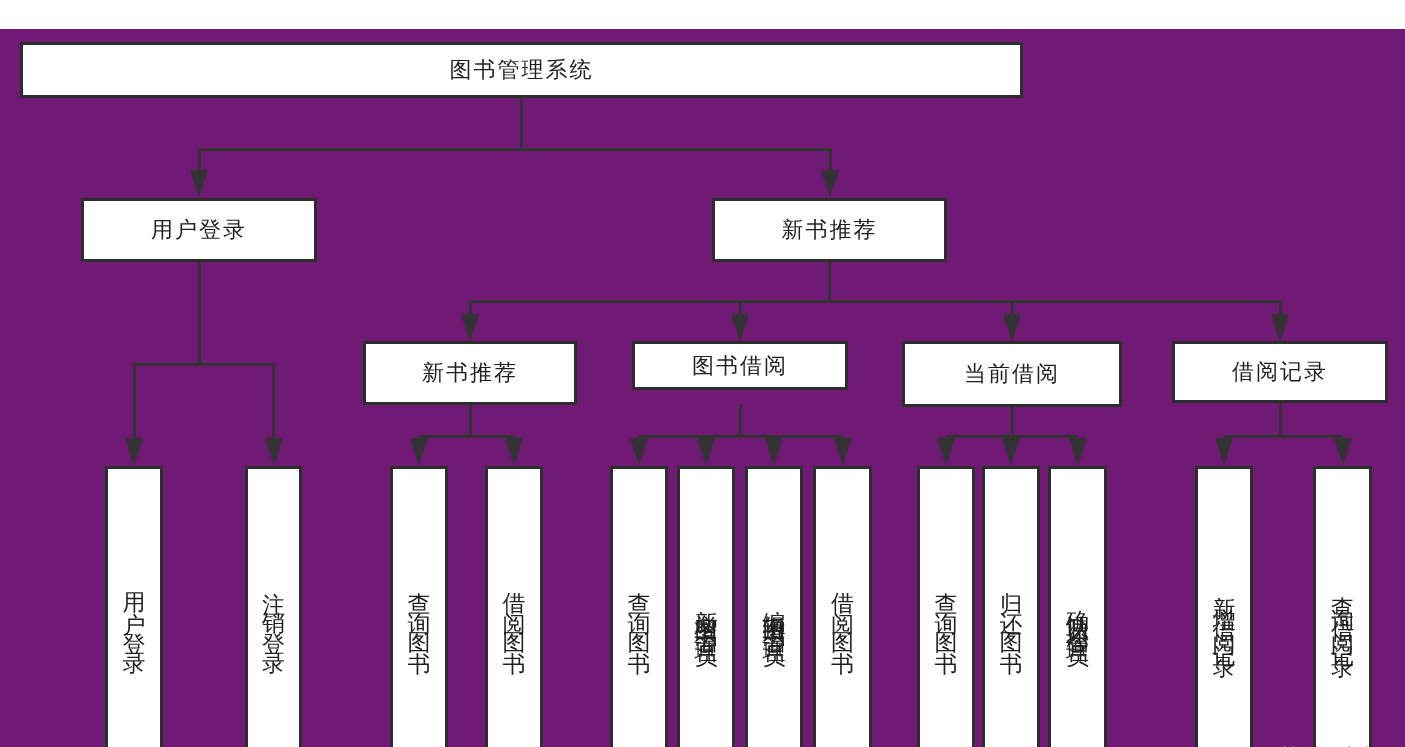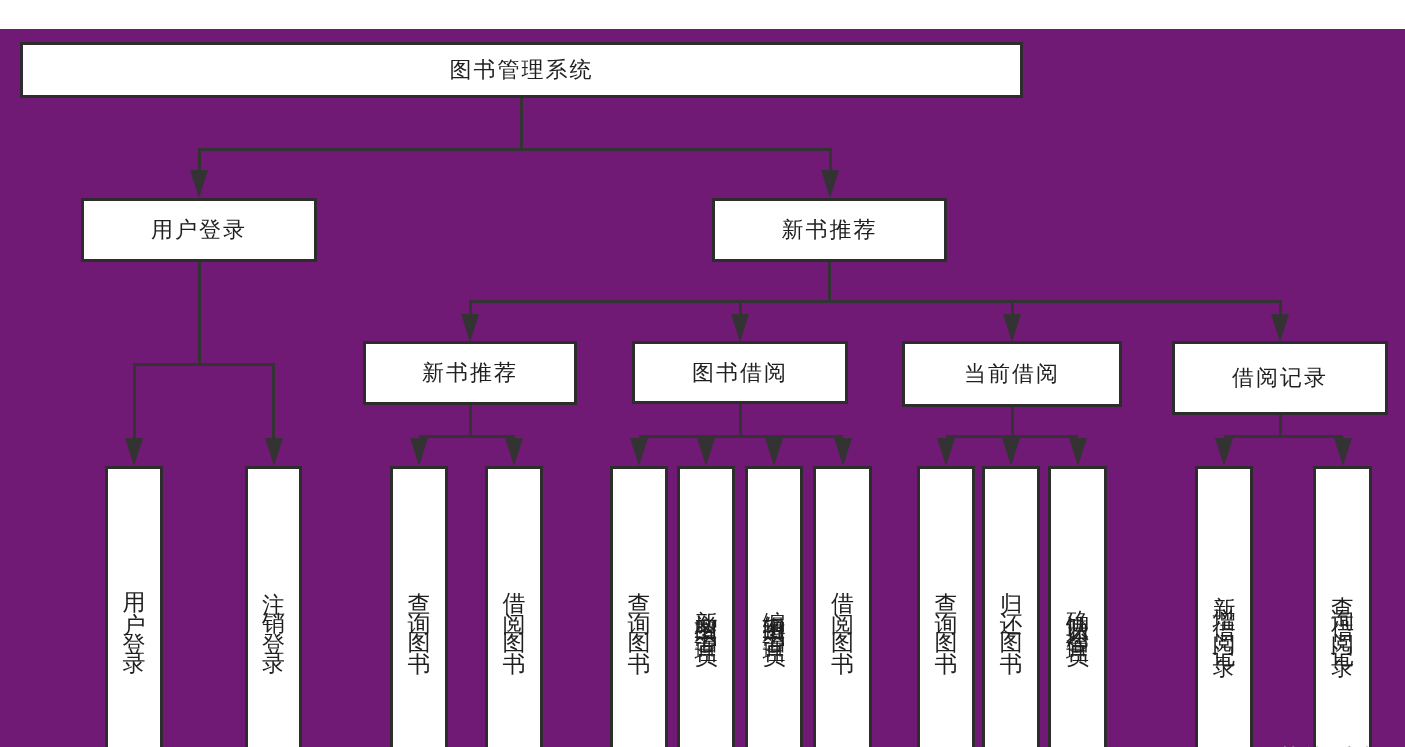--- a/index.html
+++ b/index.html
@@ -96,27 +96,27 @@
   <div class="node" style="left:81px;top:169px;width:236px;height:64px;">
     <span>用户登录</span>
   </div>
   <div class="node" style="left:712px;top:169px;width:235px;height:64px;">
     <span>新书推荐</span>
   </div>
 
   <div class="node" style="left:363px;top:312px;width:214px;height:64px;">
     <span>新书推荐</span>
   </div>
-  <div class="node" style="left:632px;top:312px;width:216px;height:63px;">
+  <div class="node" style="left:632px;top:312px;width:216px;height:49px;">
     <span>图书借阅</span>
   </div>
   <div class="node" style="left:902px;top:312px;width:220px;height:66px;">
     <span>当前借阅</span>
   </div>
-  <div class="node" style="left:1172px;top:312px;width:216px;height:74px;">
+  <div class="node" style="left:1172px;top:312px;width:216px;height:62px;">
     <span>借阅记录</span>
   </div>
 
   <div class="leaf" style="left:105px;width:58px;">
     <span class="vtext v4">用户登录</span>
   </div>
   <div class="leaf" style="left:245px;width:57px;">
     <span class="vtext v4">注销登录</span>
   </div>
 

